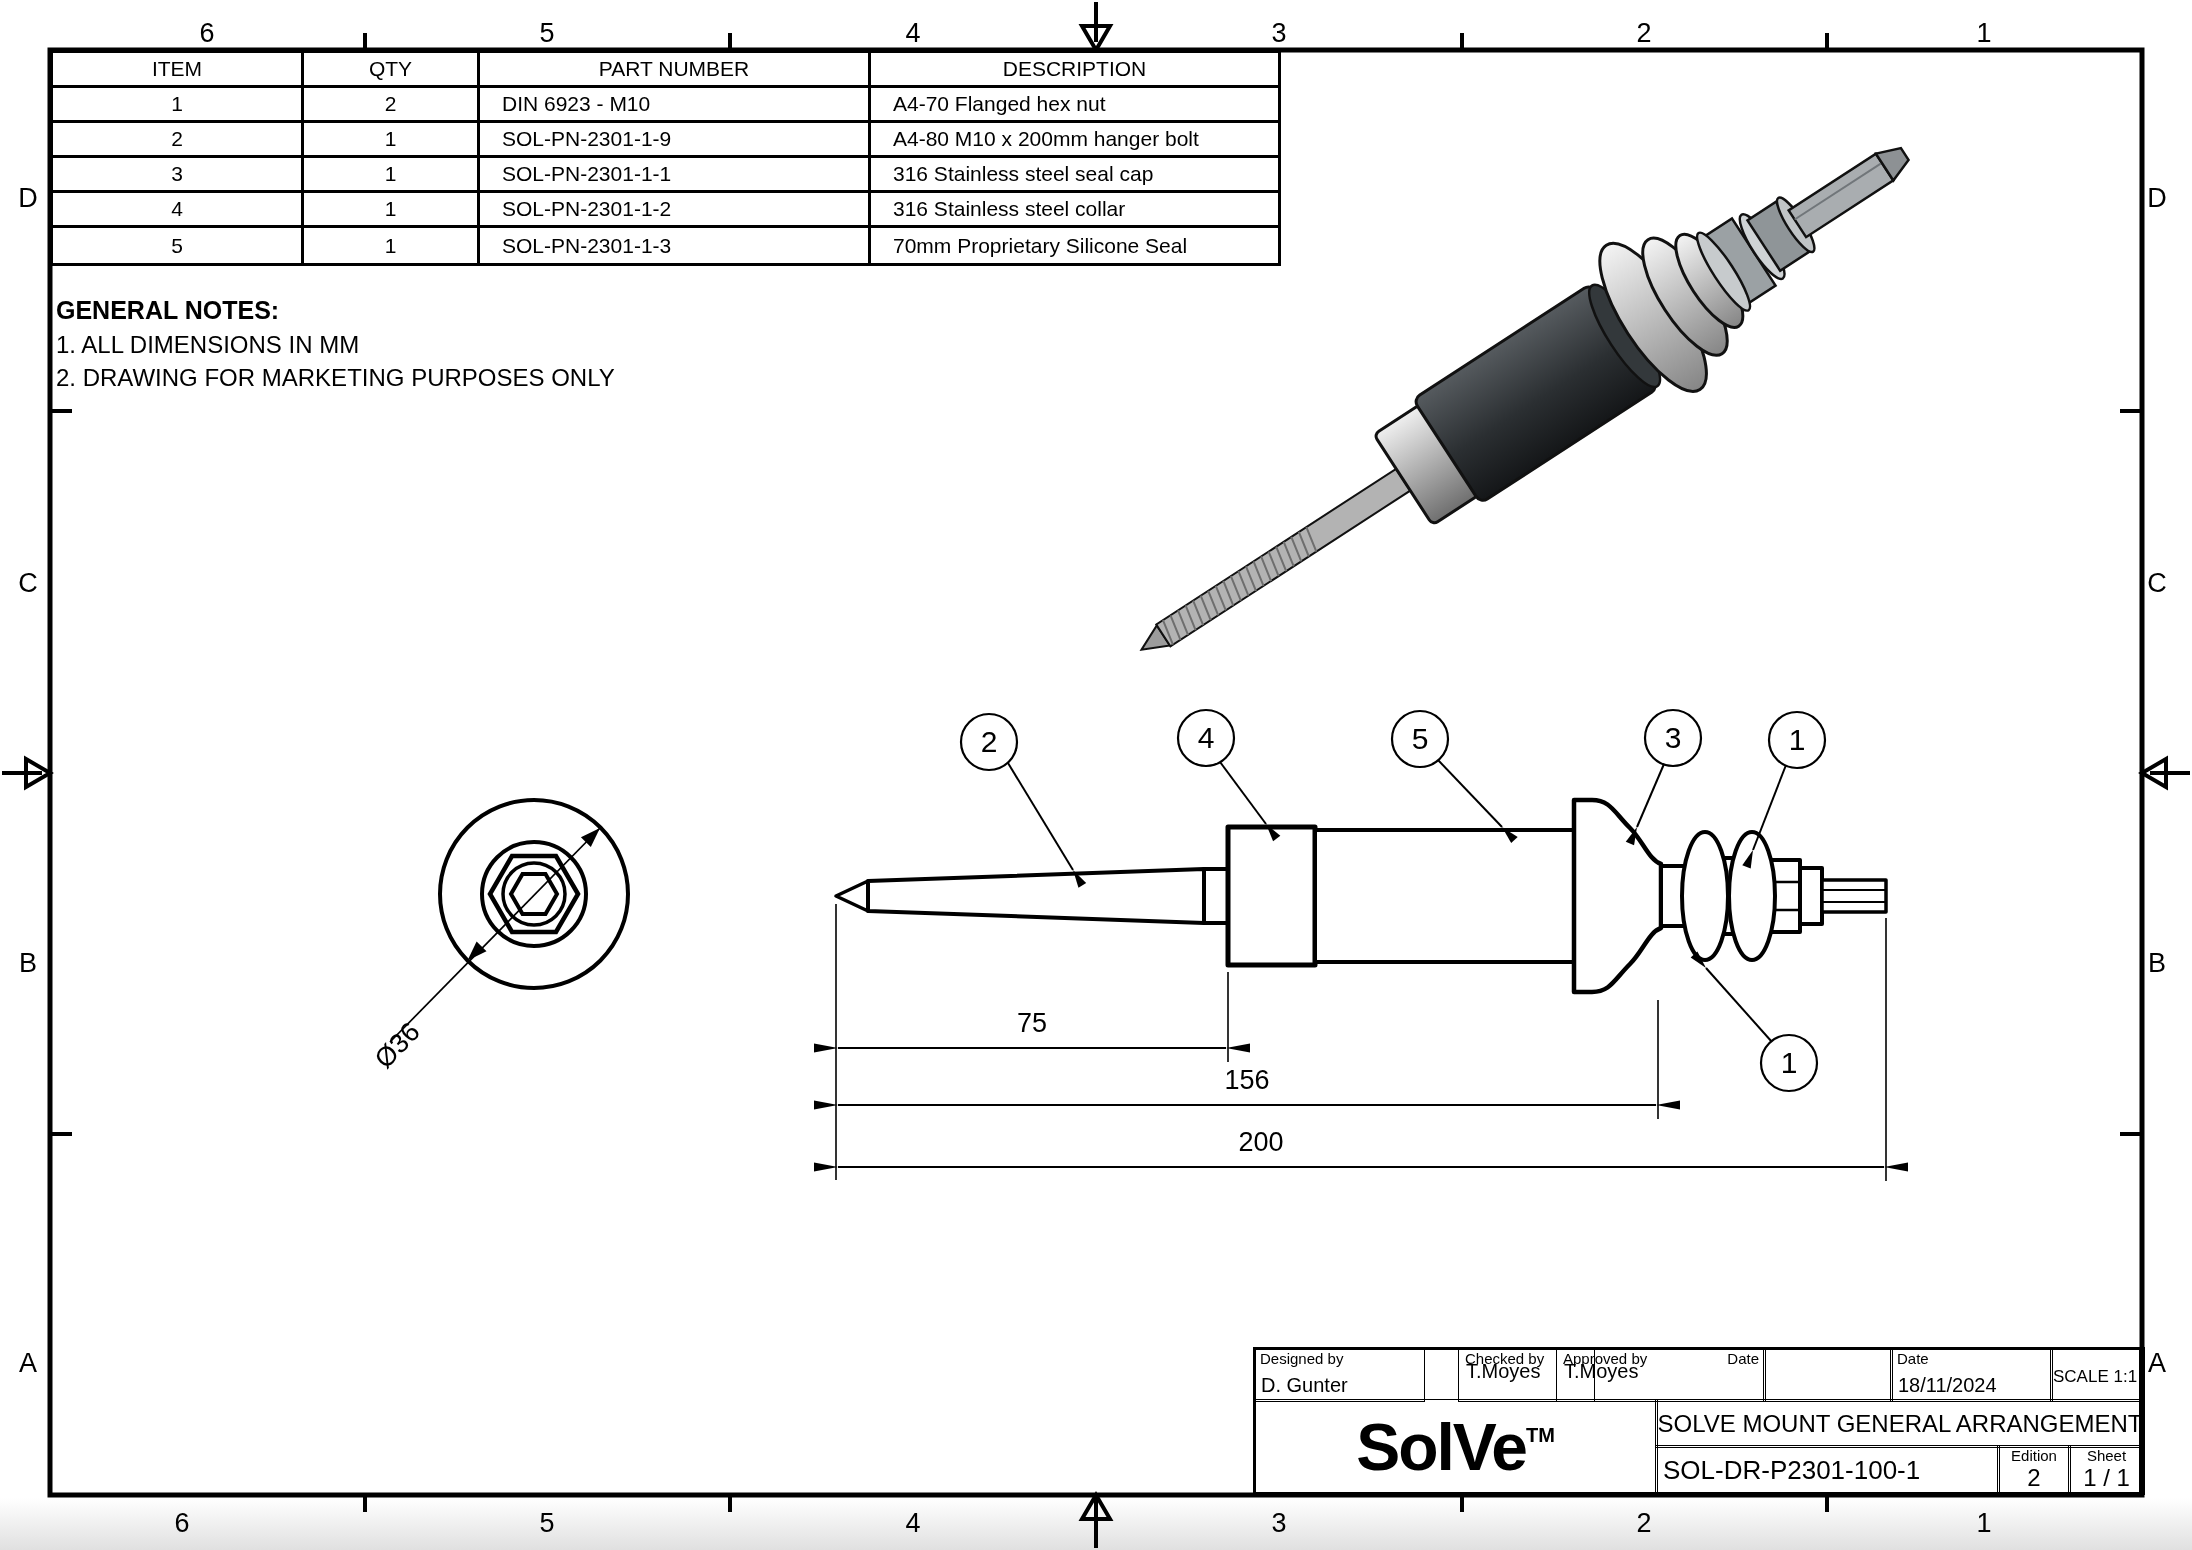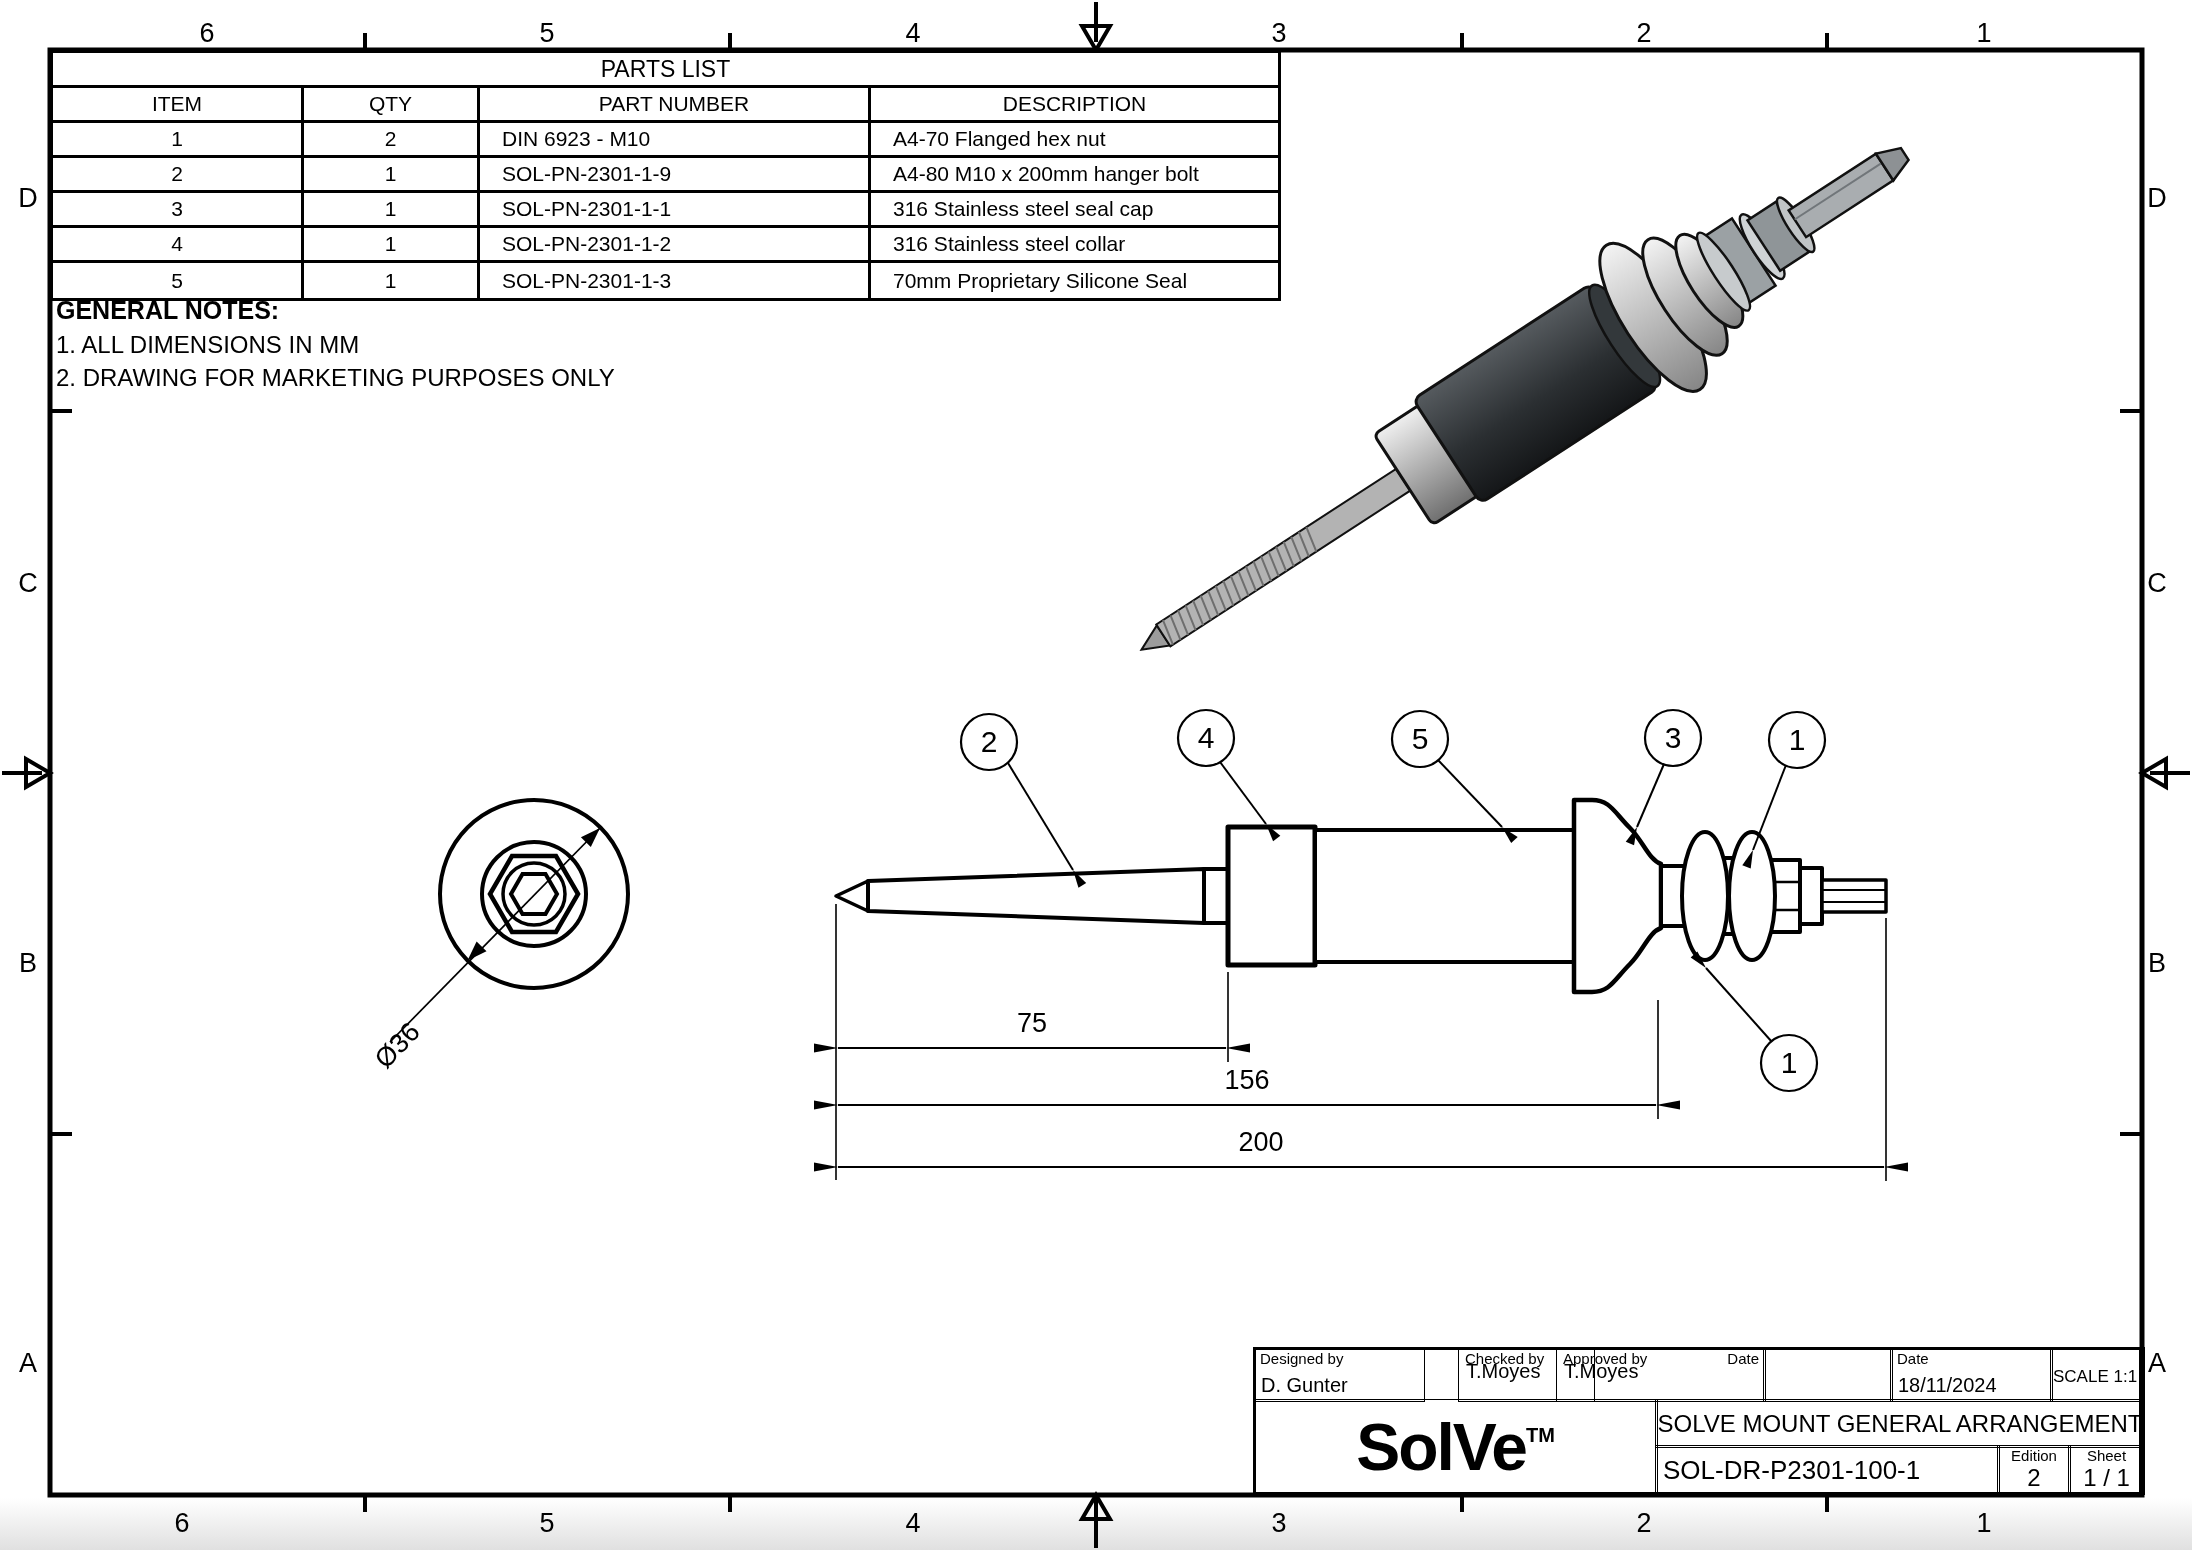--- a/index.html
+++ b/index.html
@@ -214,21 +214,20 @@
       <circle cx="1797" cy="740" r="28" fill="#fff" stroke="#000" stroke-width="2.2"></circle>
       <text x="1797" y="750">1</text>
 
       <line x1="1772" y1="1042" x2="1706" y2="968" stroke="#000" stroke-width="2" marker-end="url(#la)"></line>
       <circle cx="1789" cy="1063" r="28" fill="#fff" stroke="#000" stroke-width="2.2"></circle>
       <text x="1789" y="1073">1</text>
     </g>
   </svg>
 
   <div class="parts-table">
-    <div class="pt-title">PARTS LIST</div>
     <div class="pt-grid">
       <div class="pt-cell c-center">ITEM</div>
       <div class="pt-cell c-center">QTY</div>
       <div class="pt-cell c-center">PART NUMBER</div>
       <div class="pt-cell c-center">DESCRIPTION</div>
 
       <div class="pt-cell c-center">1</div>
       <div class="pt-cell c-center">2</div>
       <div class="pt-cell c-left">DIN 6923 - M10</div>
       <div class="pt-cell c-left">A4-70 Flanged hex nut</div>

